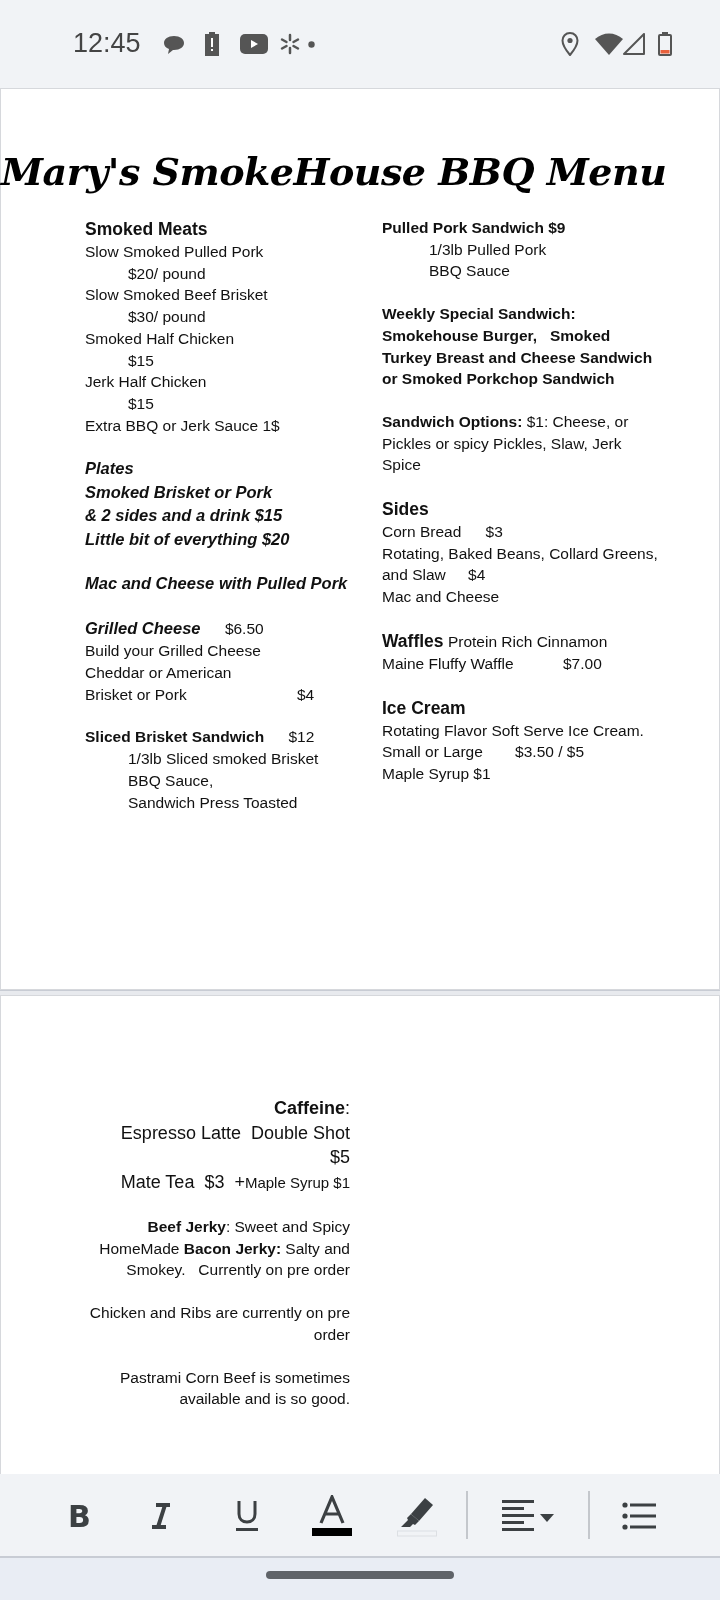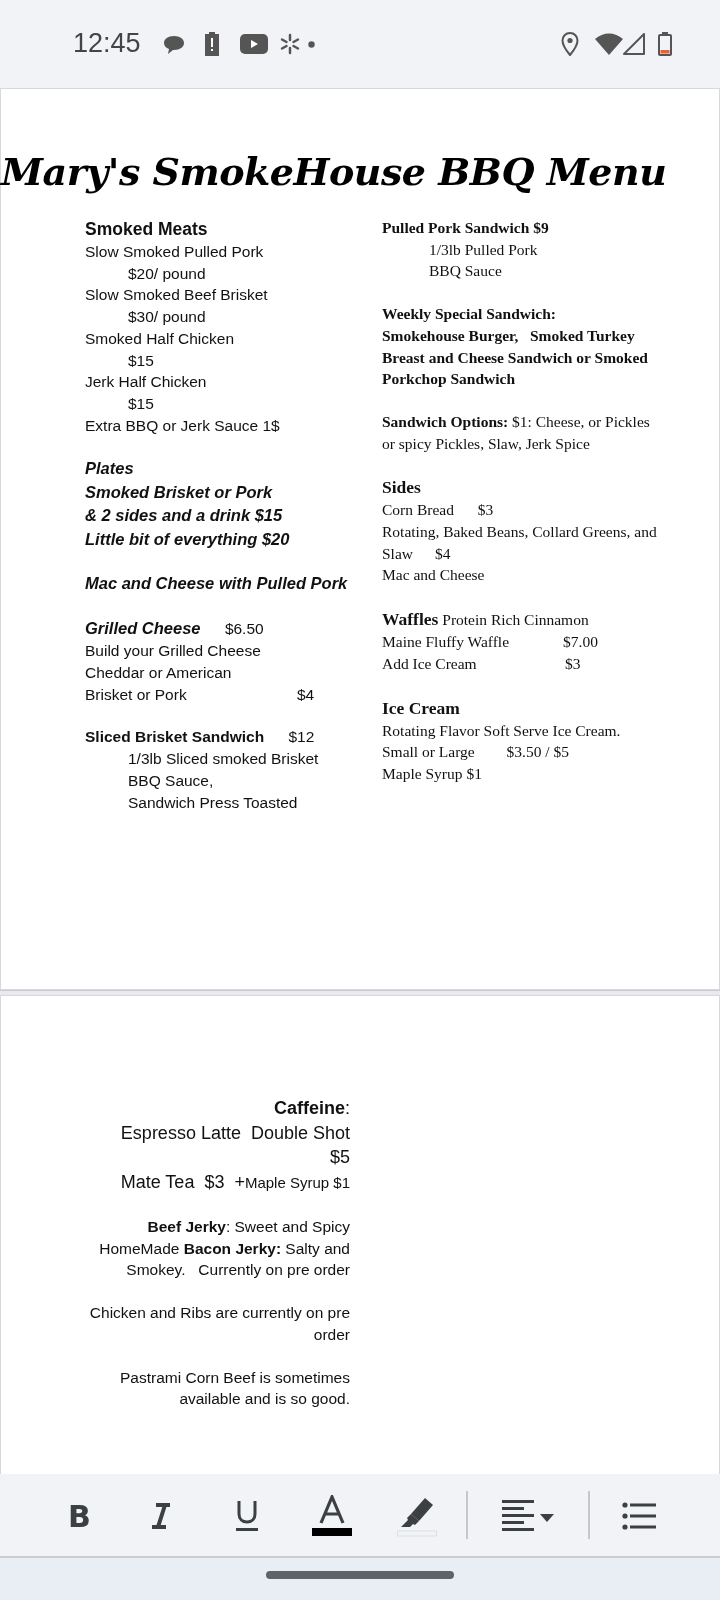--- a/index.html
+++ b/index.html
@@ -13,21 +13,21 @@
 
   .page { position: absolute; left: 0; width: 720px; background: #fff; border: 1px solid #d6d8dc; }
   .page1 { top: 88px; height: 902px; }
   .page2 { top: 995px; height: 480px; border-bottom: none; }
   .page-gap { position: absolute; left: 0; top: 990px; width: 720px; height: 5px; background: #e8eaee; border-top: 1px solid #c8ccd4; }
 
   .doc-title { position: absolute; left: 0; top: 60px; width: 720px; font-family: "DejaVu Serif", serif; font-style: italic; font-weight: bold; font-size: 38px; letter-spacing: -0.5px; }
 
   .col { position: absolute; font-size: 15.5px; line-height: 21.7px; color: #111; }
   .col-left { left: 84px; top: 128px; width: 270px; }
-  .col-right { left: 381px; top: 128px; width: 280px; font-family: Liberation Serif, serif; }
+  .col-right { left: 381px; top: 128px; width: 280px; }
   .b { font-weight: bold; }
   .h { font-weight: bold; font-size: 17.5px; line-height: 24px; }
   .hb { font-weight: bold; font-size: 16.5px; line-height: 23.5px; font-style: italic; }
   .ind { padding-left: 43px; }
   .ind2 { padding-left: 47px; }
   .gap { height: 21px; }
 
   .col-p2 { position: absolute; left: 84px; top: 100px; width: 265px; font-size: 15.5px; line-height: 21.7px; color: #111; text-align: right; }
   .big { font-size: 18px; line-height: 24.5px; }
   .small { font-size: 15px; }
@@ -175,24 +175,20 @@
       <span style="margin-left:18px;">$4</span>
     </div>
     <div>Mac and Cheese</div>
 
     <div class="gap"></div>
     <div><span class="h">Waffles</span><span> Protein Rich Cinnamon</span></div>
     <div style="position:relative;">
       <span>Maine Fluffy Waffle</span>
       <span style="position:absolute;left:181px;">$7.00</span>
     </div>
-    <div style="position:relative;">
-      <span>Add Ice Cream</span>
-      <span style="position:absolute;left:183px;">$3</span>
-    </div>
 
     <div class="gap"></div>
     <div class="h">Ice Cream</div>
     <div>Rotating Flavor Soft Serve Ice Cream.</div>
     <div>
       <span>Small or Large</span>
       <span style="margin-left:28px;">$3.50 / $5</span>
     </div>
     <div>Maple Syrup $1</div>
   </div>

